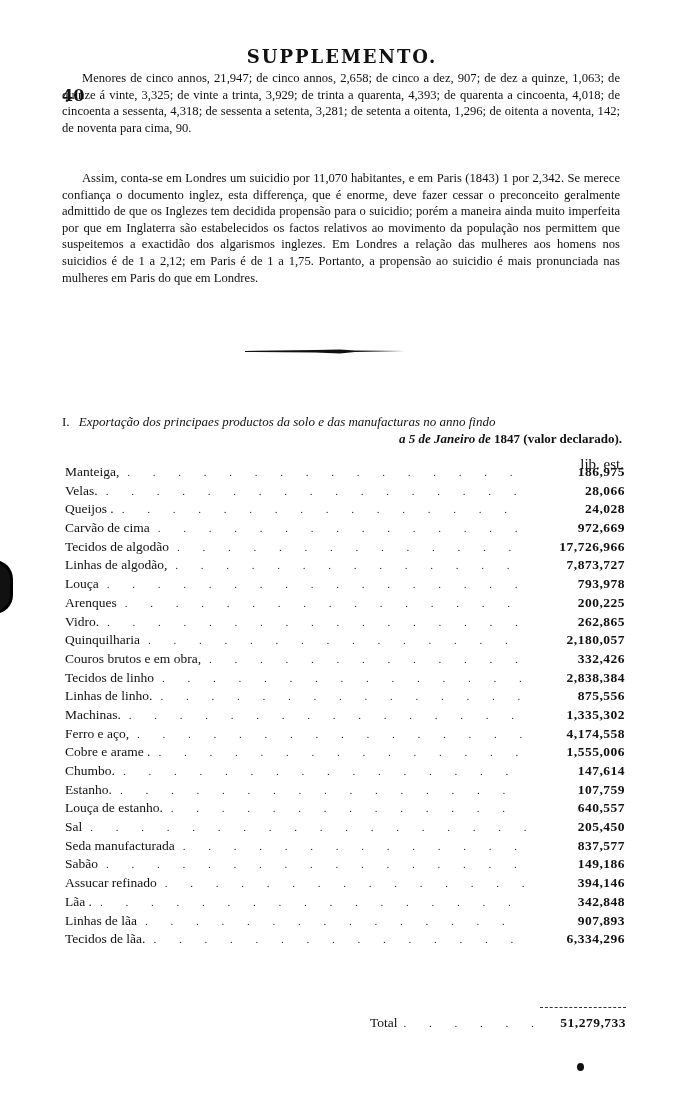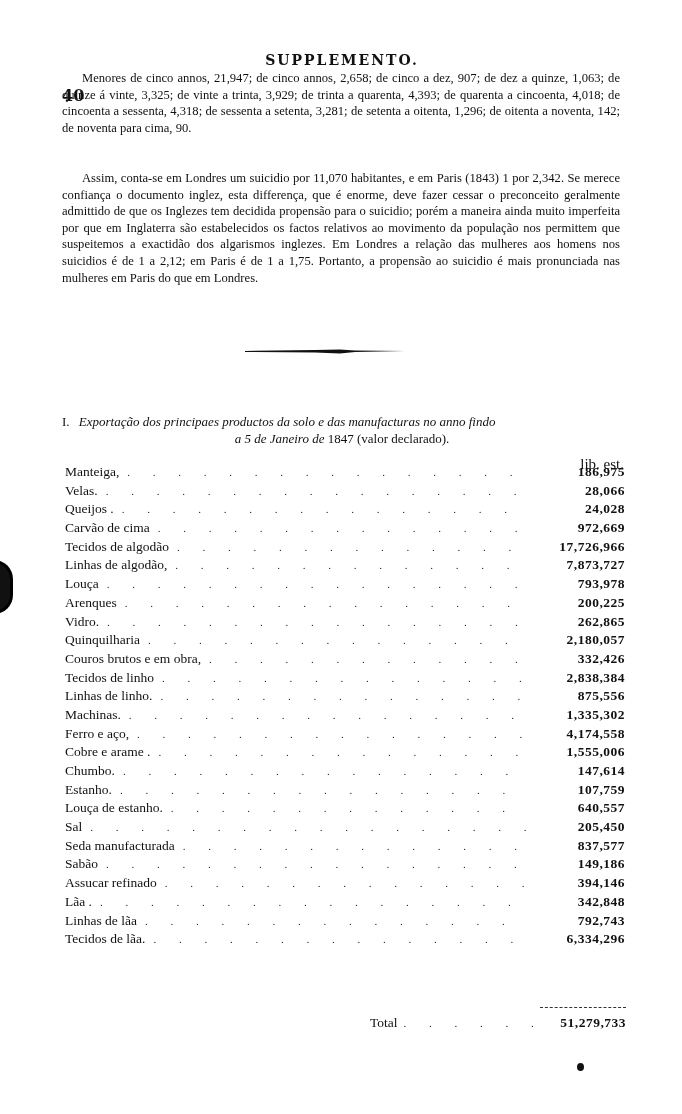--- a/index.html
+++ b/index.html
@@ -2,34 +2,34 @@
 <html><head>
 <meta charset="utf-8">
 <style>
   html, body { margin: 0; padding: 0; background: #ffffff; }
   body { width: 682px; height: 1114px; position: relative; overflow: hidden;
          font-family: "DejaVu Serif", "Liberation Serif", serif; color: #111; }
   .page { position: absolute; left: 0; top: 0; width: 682px; height: 1114px; }
   .header { position: absolute; top: 46px; left: 62px; width: 560px; height: 20px; }
   .page-num { position: absolute; left: 0; top: 0; font-weight: bold; font-size: 16px; margin-top: 40px; }
   .running-title { position: absolute; left: 0; right: 0; text-align: center; top: 0;
-         font-weight: bold; font-size: 14px; letter-spacing: 2px; margin-top: 6px; }
+         font-weight: bold; font-size: 18px; letter-spacing: 2px; }
   .para { position: absolute; left: 62px; width: 558px; font-size: 12.6px; line-height: 16.6px;
           text-align: justify; text-indent: 20px; font-family: "Liberation Serif", serif; }
   .p1 { top: 70px; }
   .p2 { top: 170px; }
   .rule { position: absolute; top: 349px; left: 245px; width: 160px; height: 4px; }
   .rule svg { display:block; }
   .section-title { position: absolute; top: 378px; left: 0; width: 682px; text-align: center;
           font-weight: bold; font-size: 13.5px; font-family: "Liberation Serif", serif; }
   .caption { position: absolute; top: 413px; left: 62px; width: 560px; font-size: 13px;
           line-height: 17px; font-family: "Liberation Serif", serif; }
   .caption .num { margin-right: 6px; }
   .caption i { font-style: italic; }
-  .caption .l2 { display: block; text-align: center; }
+  .caption .l2 { display: block; text-align: right; font-weight: bold; }
   .unit { position: absolute; top: 456px; right: 58px; font-size: 15px; font-family: "Liberation Serif", serif; }
   .table { position: absolute; top: 464px; left: 65px; width: 560px; }
   .row { display: flex; align-items: baseline; height: 18.7px; font-size: 13.5px; font-family: "Liberation Serif", serif; }
   .row .label { white-space: nowrap; }
   .row .dots { flex: 1; overflow: hidden; white-space: nowrap; color: #222; letter-spacing: 10px; margin: 0 8px; font-size: 11px; }
   .row .val { min-width: 90px; text-align: right; font-weight: bold; letter-spacing: 0.5px; }
   .total-rule { position: absolute; top: 1007px; right: 56px; width: 86px; border-top: 1px dashed #333; }
   .total { position: absolute; top: 1015px; left: 370px; width: 256px; display: flex; align-items: baseline;
            font-size: 13.5px; font-family: "Liberation Serif", serif; }
   .total .dots { flex: 1; overflow: hidden; white-space: nowrap; letter-spacing: 10px; margin: 0 6px; font-size: 11px; }
@@ -188,21 +188,21 @@
         <span class="val">394,146</span>
       </div>
       <div class="row">
         <span class="label">Lãa .</span>
         <span class="dots">. . . . . . . . . . . . . . . . . . . . . . . . . . . . . . . . . . . . . . . . .</span>
         <span class="val">342,848</span>
       </div>
       <div class="row">
         <span class="label">Linhas de lãa</span>
         <span class="dots">. . . . . . . . . . . . . . . . . . . . . . . . . . . . . . . . . . . . . . . . .</span>
-        <span class="val">792,743</span>
+        <span class="val">907,893</span>
       </div>
       <div class="row">
         <span class="label">Tecidos de lãa.</span>
         <span class="dots">. . . . . . . . . . . . . . . . . . . . . . . . . . . . . . . . . . . . . . . . .</span>
         <span class="val">6,334,296</span>
       </div>
     </div>
 
   <div class="total-rule"></div>
   <div class="total">

